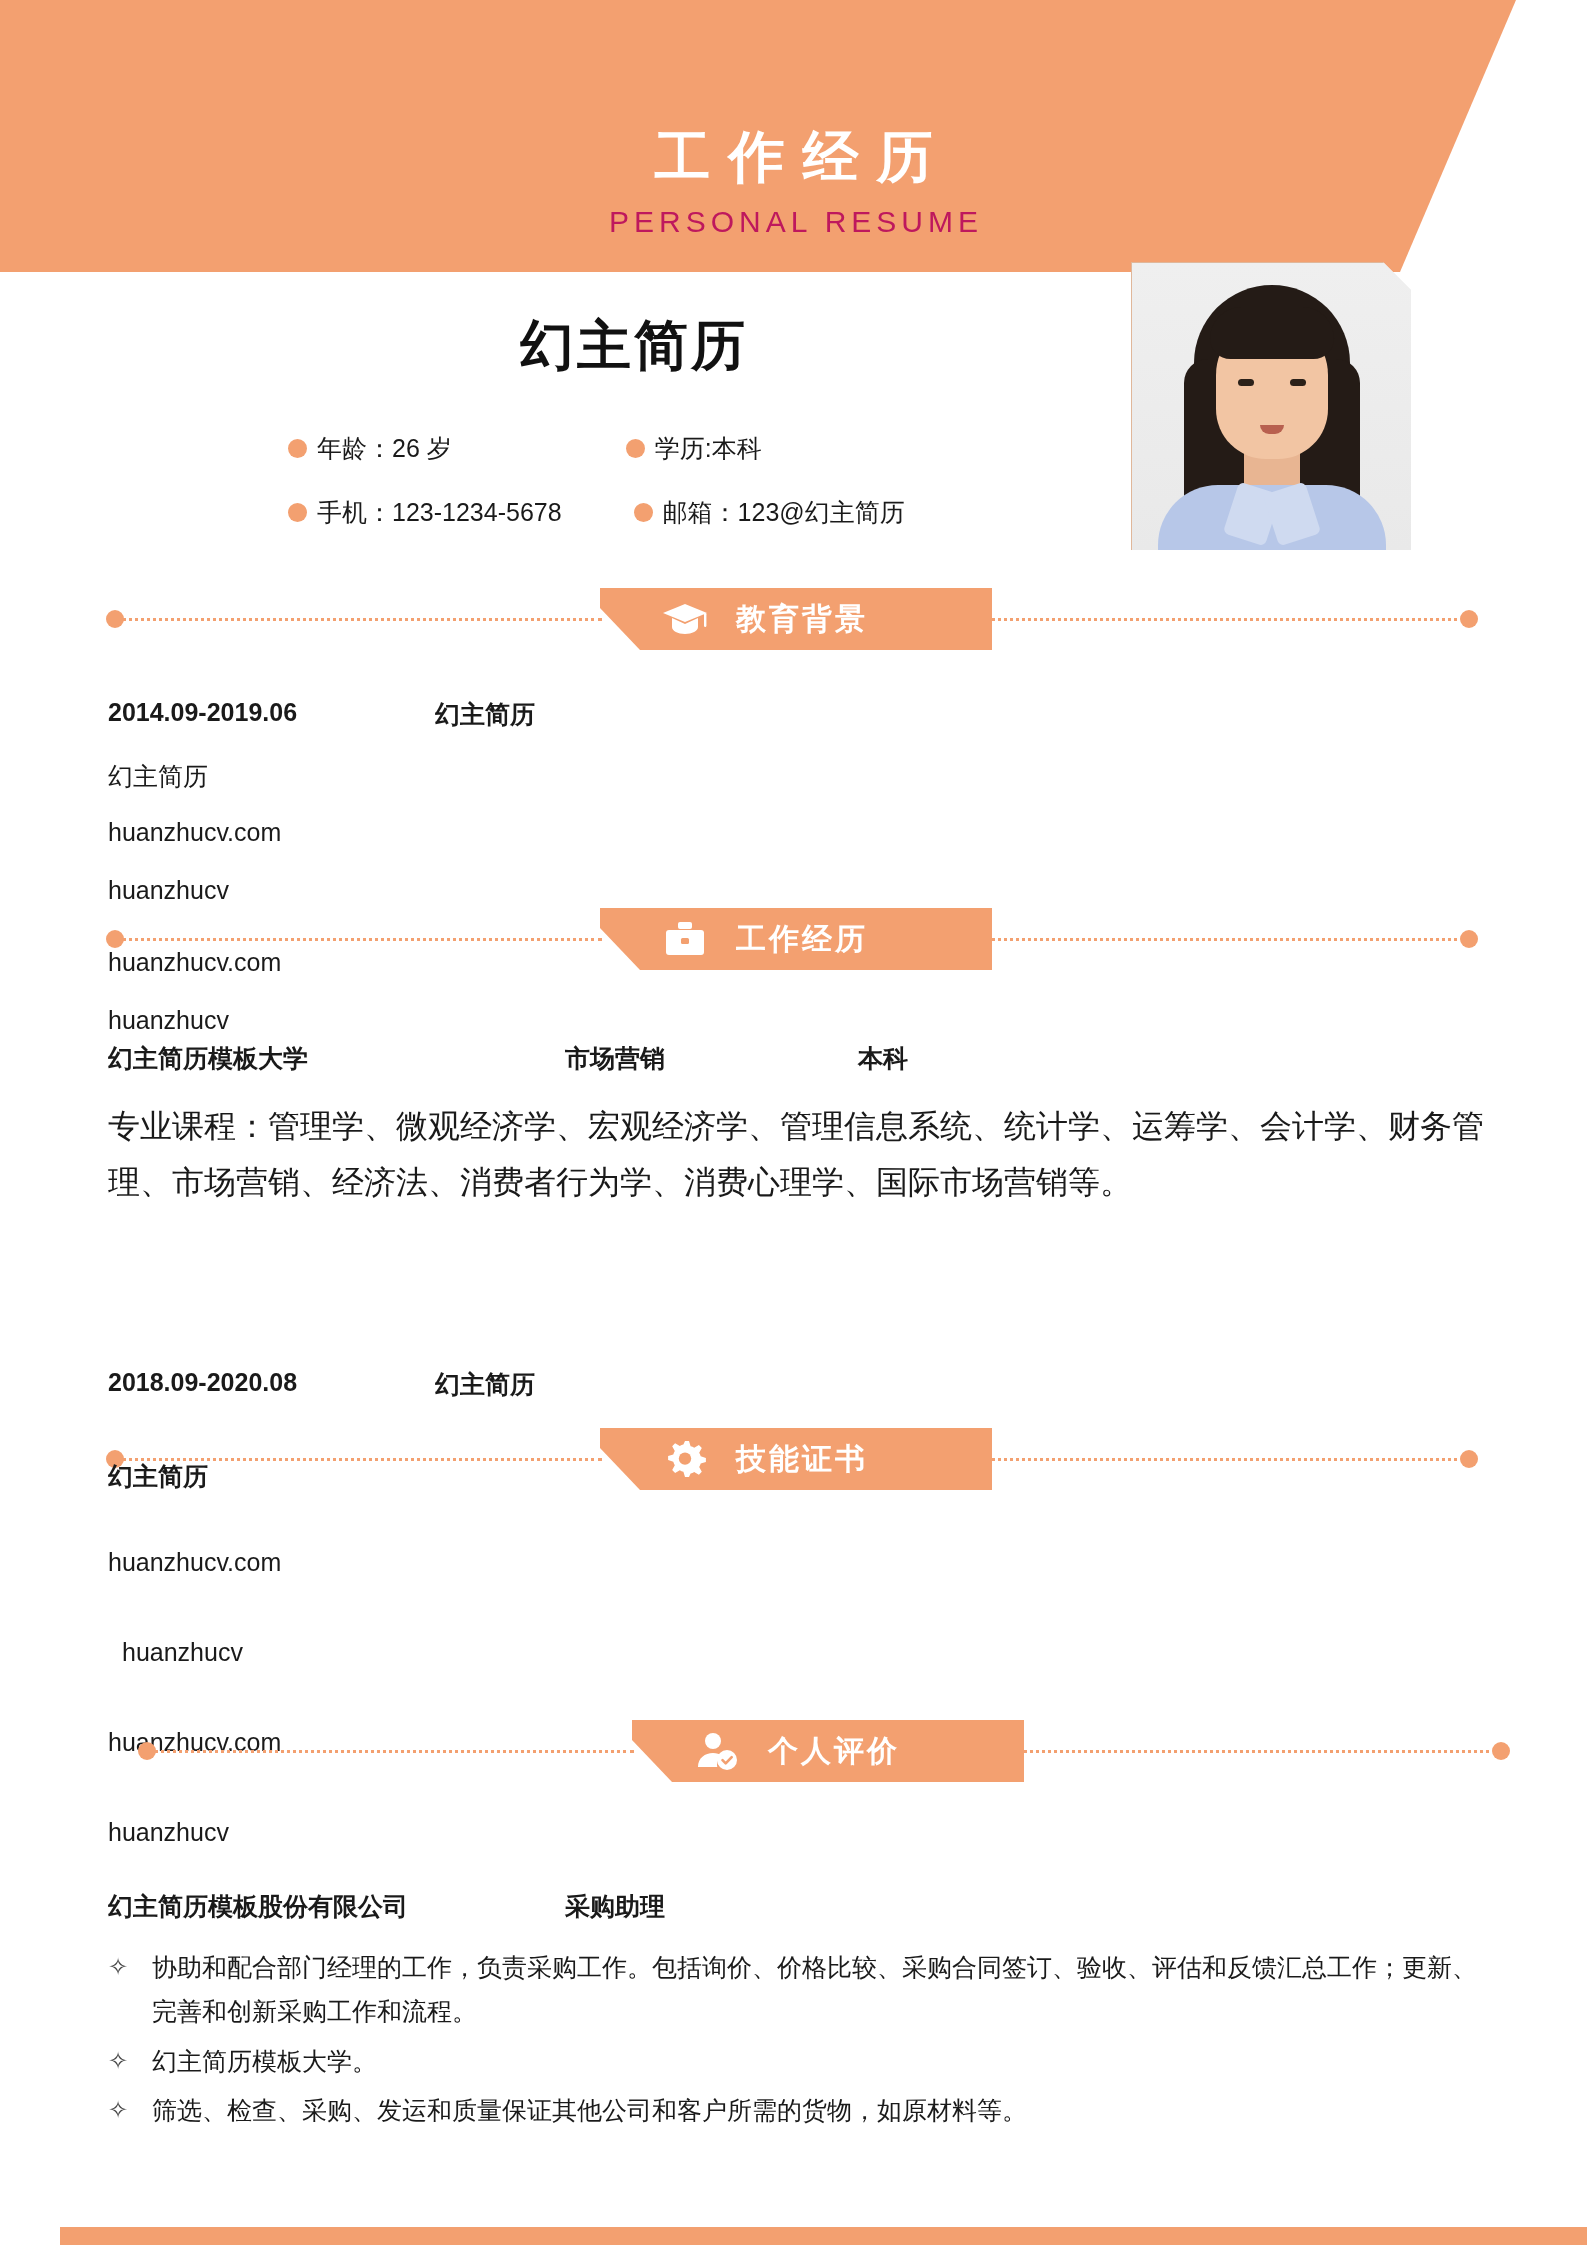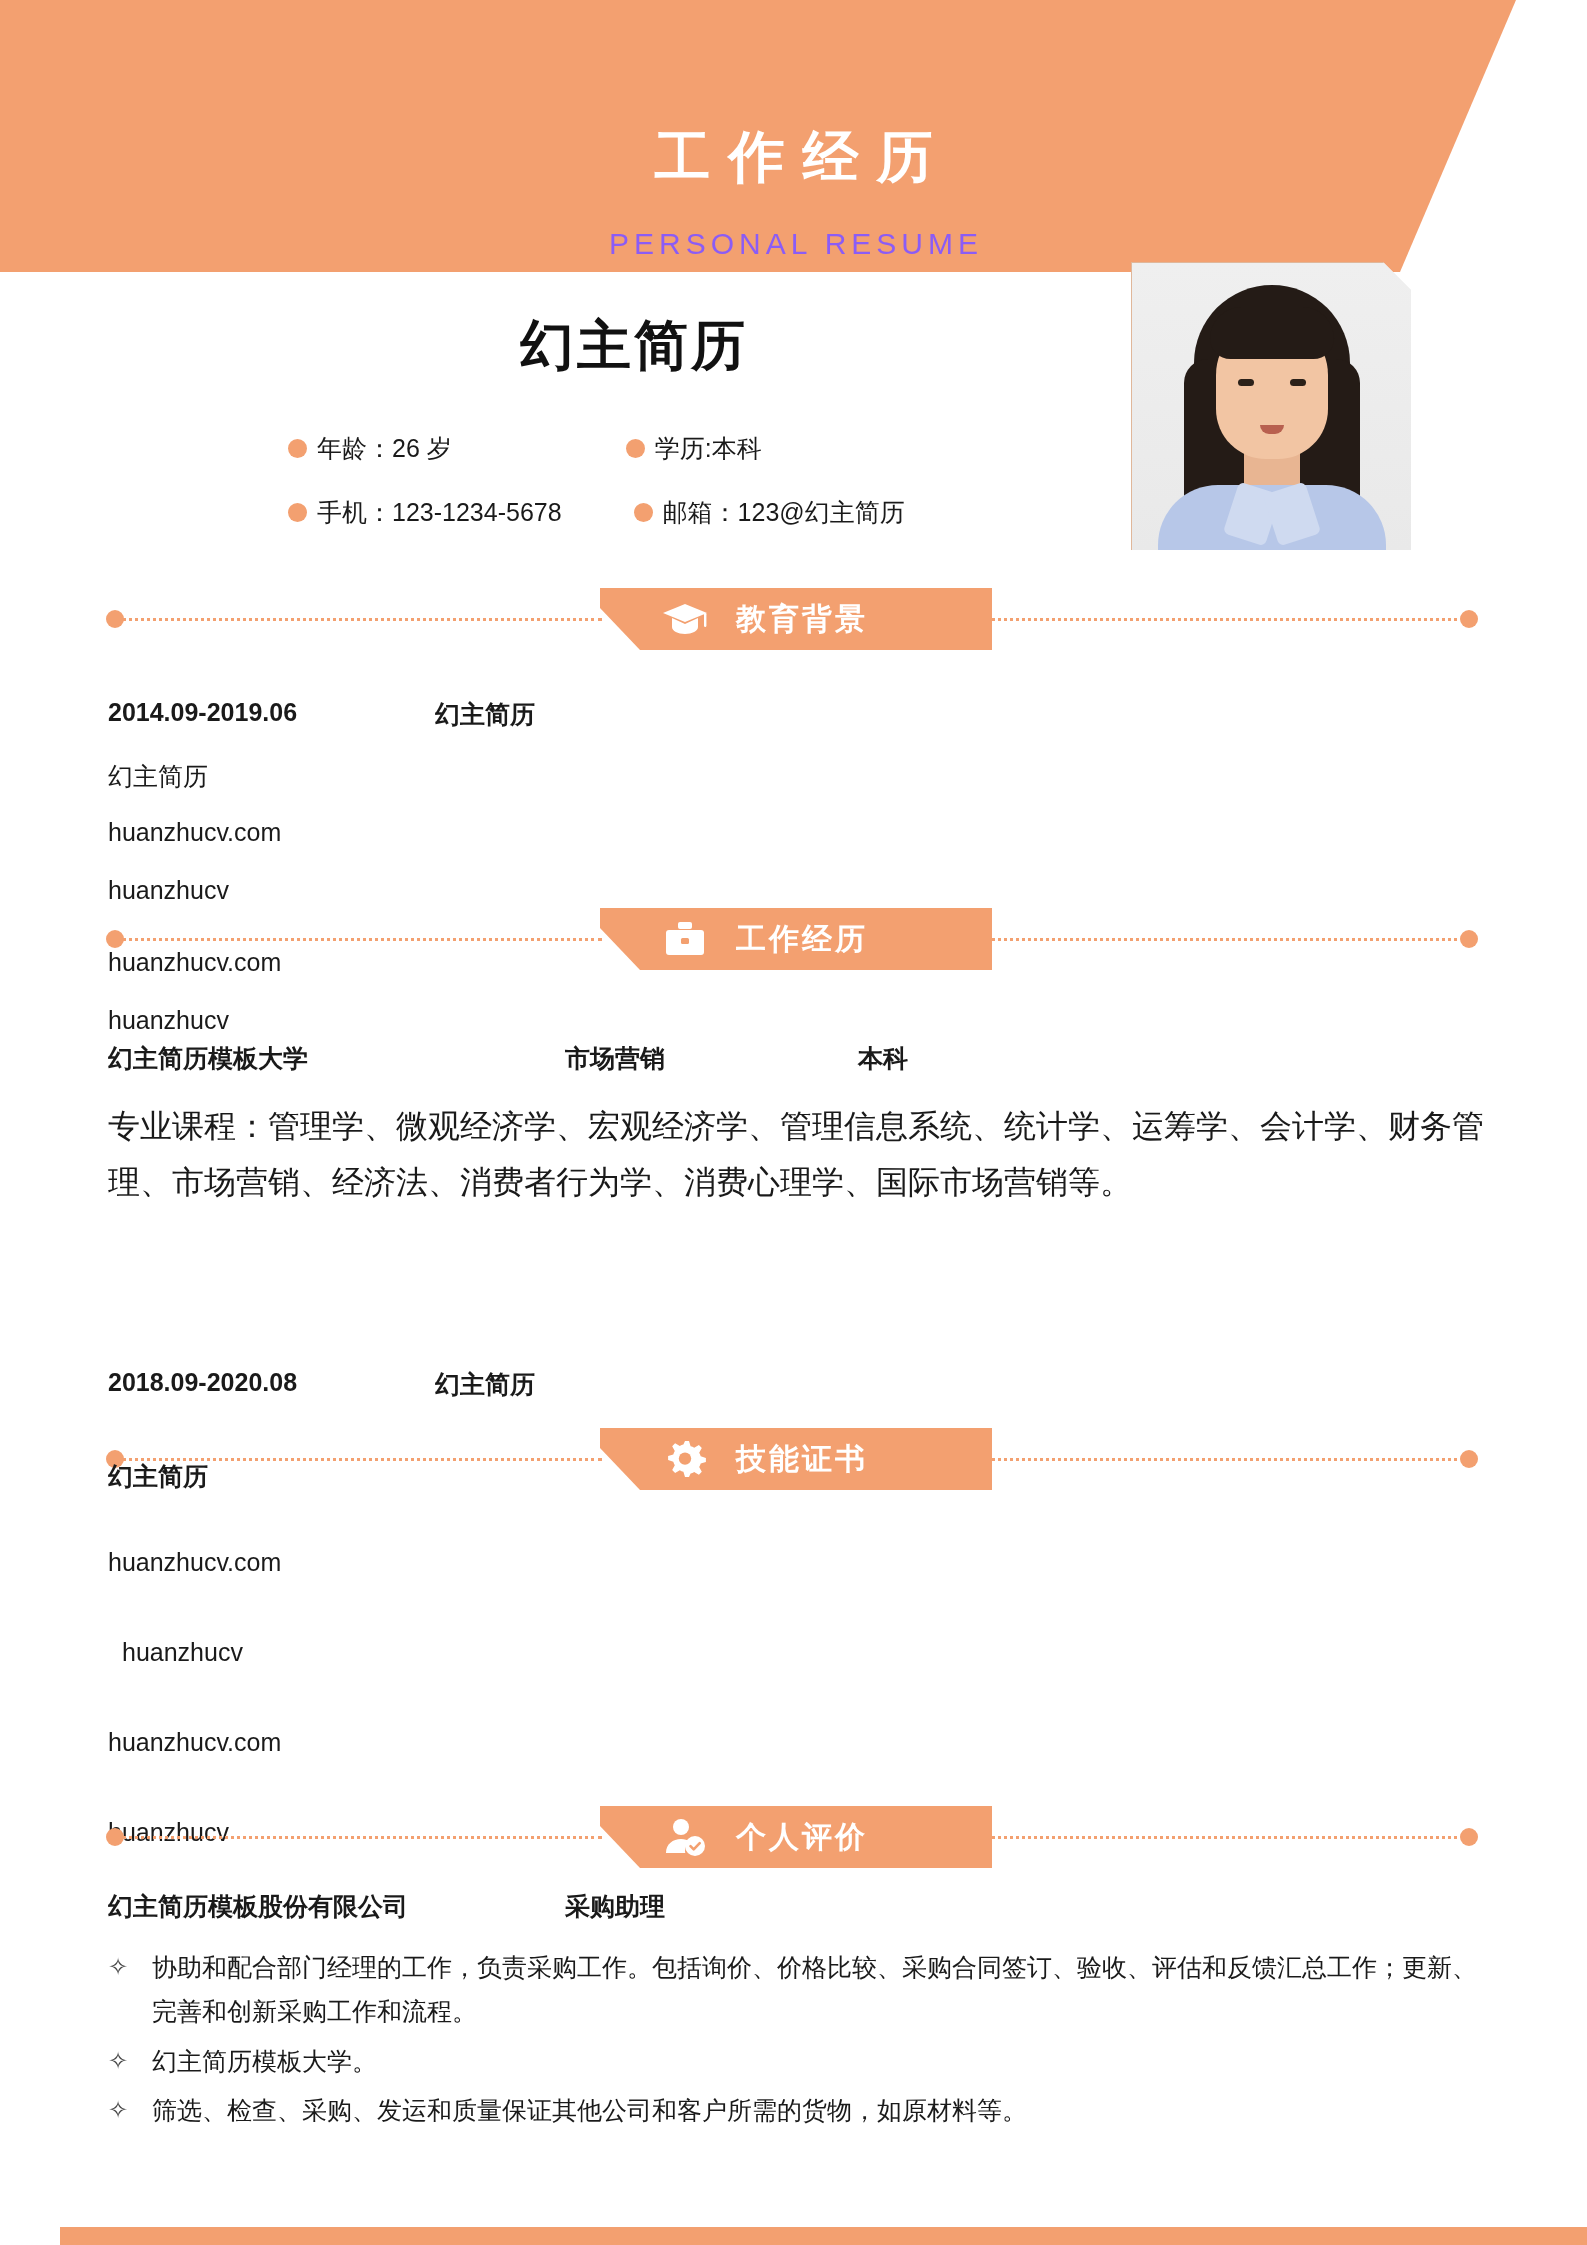--- a/index.html
+++ b/index.html
@@ -41,23 +41,22 @@
     text-indent: 18px;
   }
   .title-en {
     position: absolute;
     left: 0;
     top: 205px;
     width: 1587px;
     text-align: center;
     font-size: 30px;
     letter-spacing: 5px;
-    color: #8b5cf6;
+    color: #be185d;
     text-indent: 5px;
-    margin-top: 22px;
   }
 
   
   .name {
     position: absolute;
     left: 520px;
     top: 310px;
     font-size: 54px;
     font-weight: bold;
     color: #111111;
@@ -386,21 +385,21 @@
       <span class="label">技能证书</span>
     </div>
   </div>
 
   <div class="txt bold" style="left:108px; top:1460px;">幻主简历</div>
   <div class="txt" style="left:108px; top:1548px;">huanzhucv.com</div>
   <div class="txt" style="left:122px; top:1638px;">huanzhucv</div>
   <div class="txt" style="left:108px; top:1728px;">huanzhucv.com</div>
   <div class="txt" style="left:108px; top:1818px;">huanzhucv</div>
 
-  <div class="section" style="top:1806px;">
+  <div class="section" style="top:1720px;margin-left:32px;">
     <div class="dot-cap dot-left"></div>
     <div class="dash-line dash-left"></div>
     <div class="dash-line dash-right"></div>
     <div class="dot-cap dot-right"></div>
     <div class="section-tag">
       <span class="icon">
         <svg width="42" height="40" viewBox="0 0 42 40" fill="#ffffff" xmlns="http://www.w3.org/2000/svg">
           <circle cx="17" cy="10" r="8"></circle>
           <path d="M2 36 c0-9 7-14 15-14 c3.5 0 6.7 1 9.2 2.7 C23 26 21 29.5 21 33.5 c0 0.9 0.1 1.7 0.3 2.5 Z"></path>
           <circle cx="31" cy="29" r="10"></circle>

